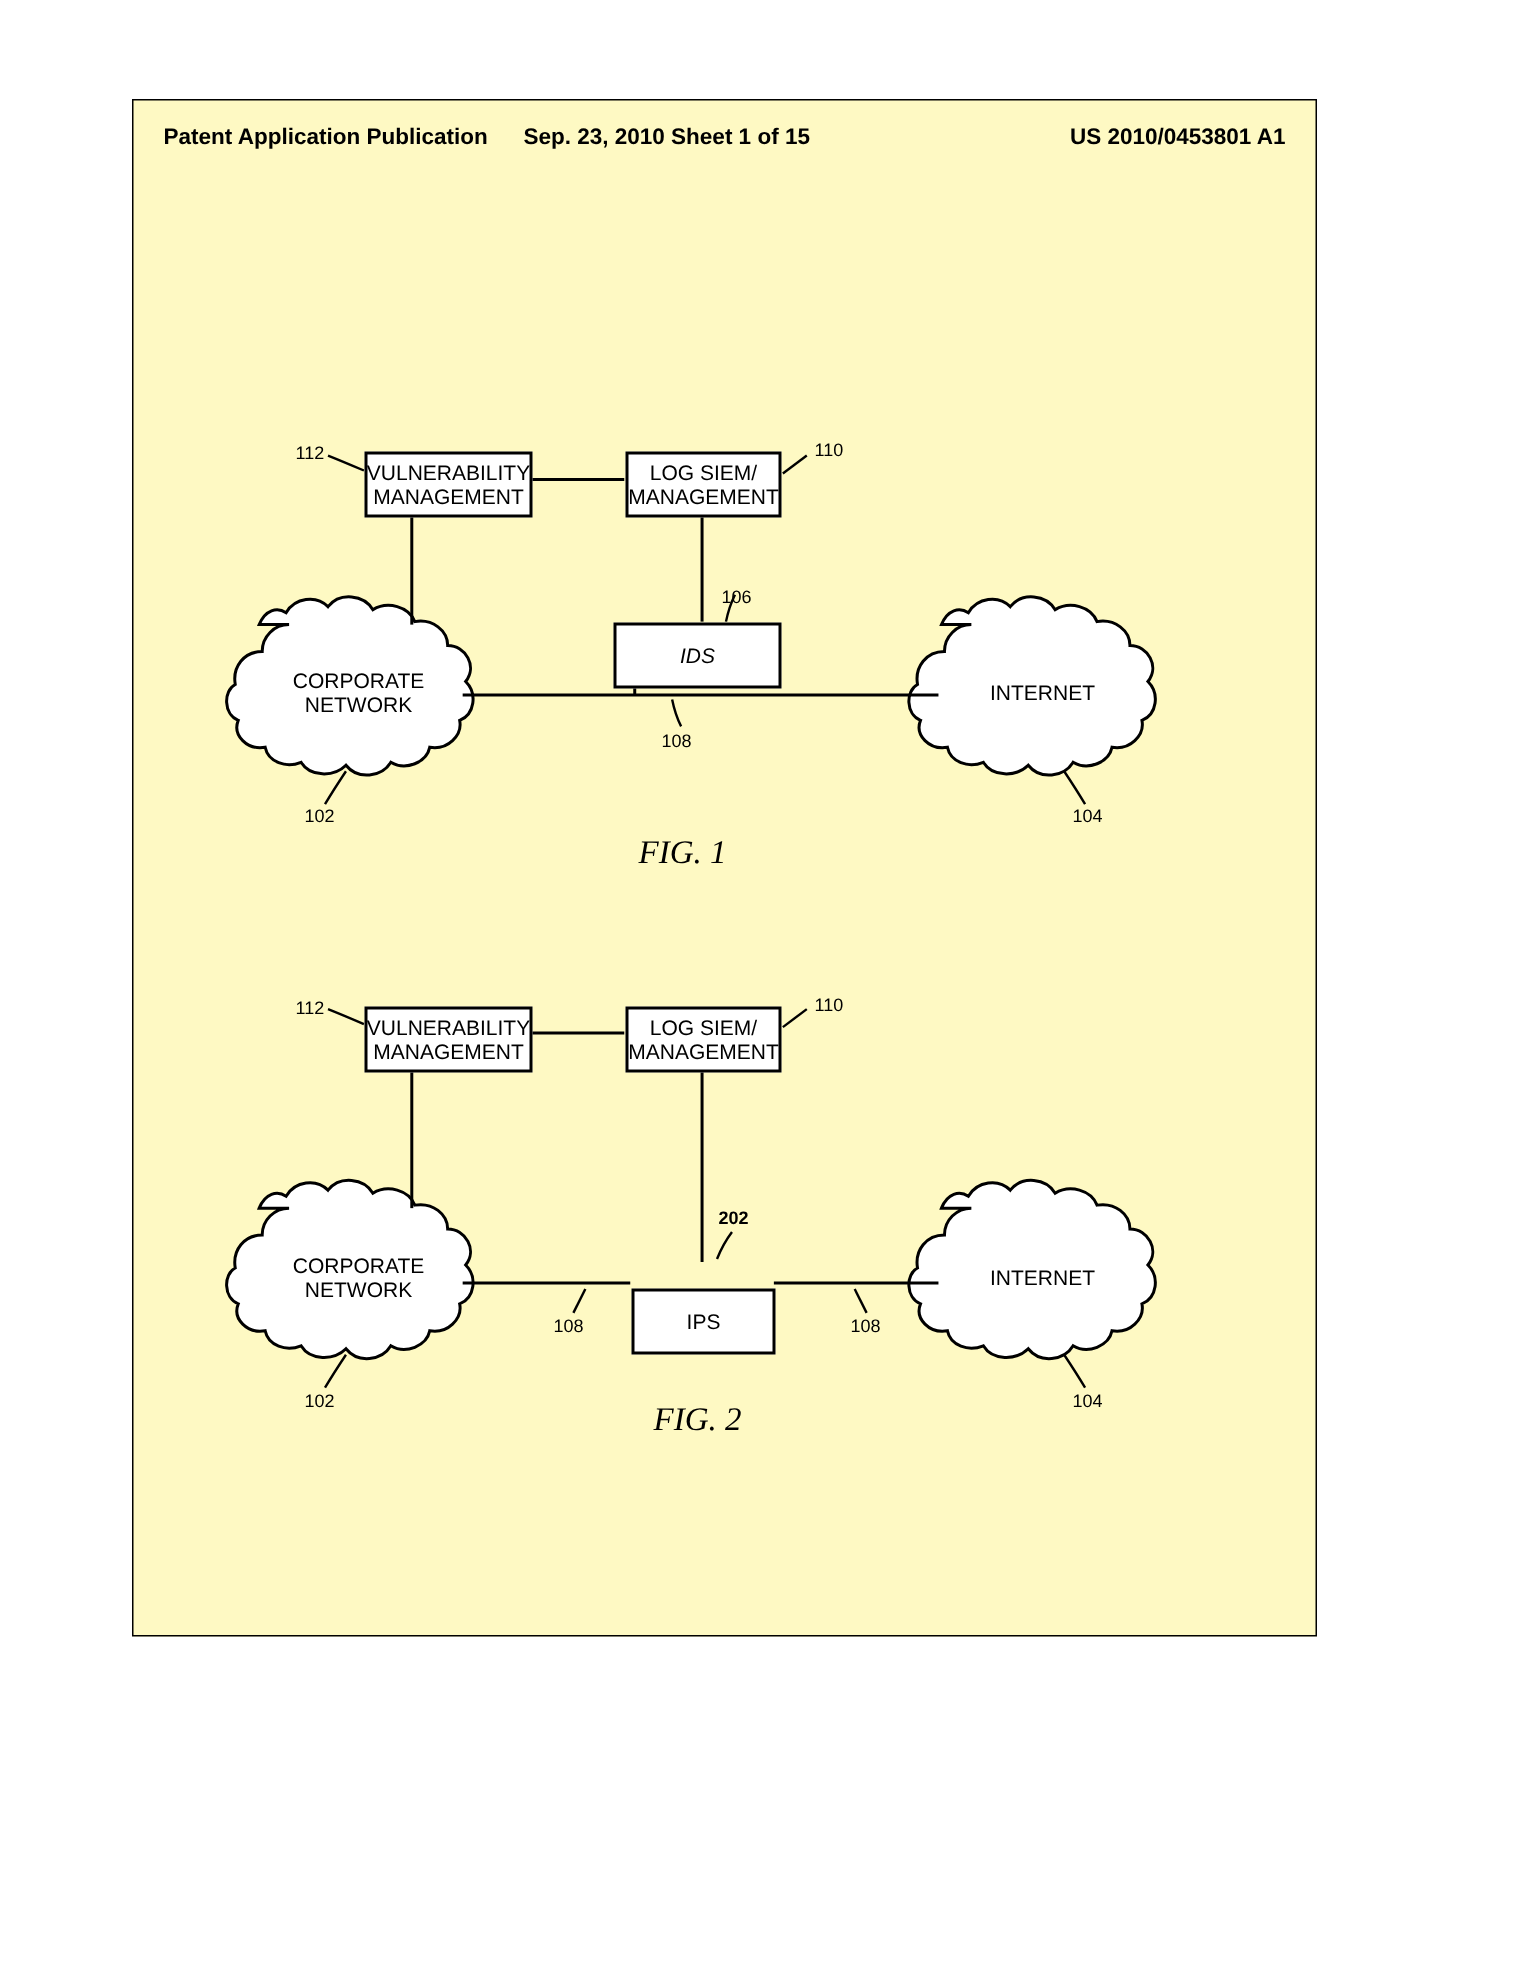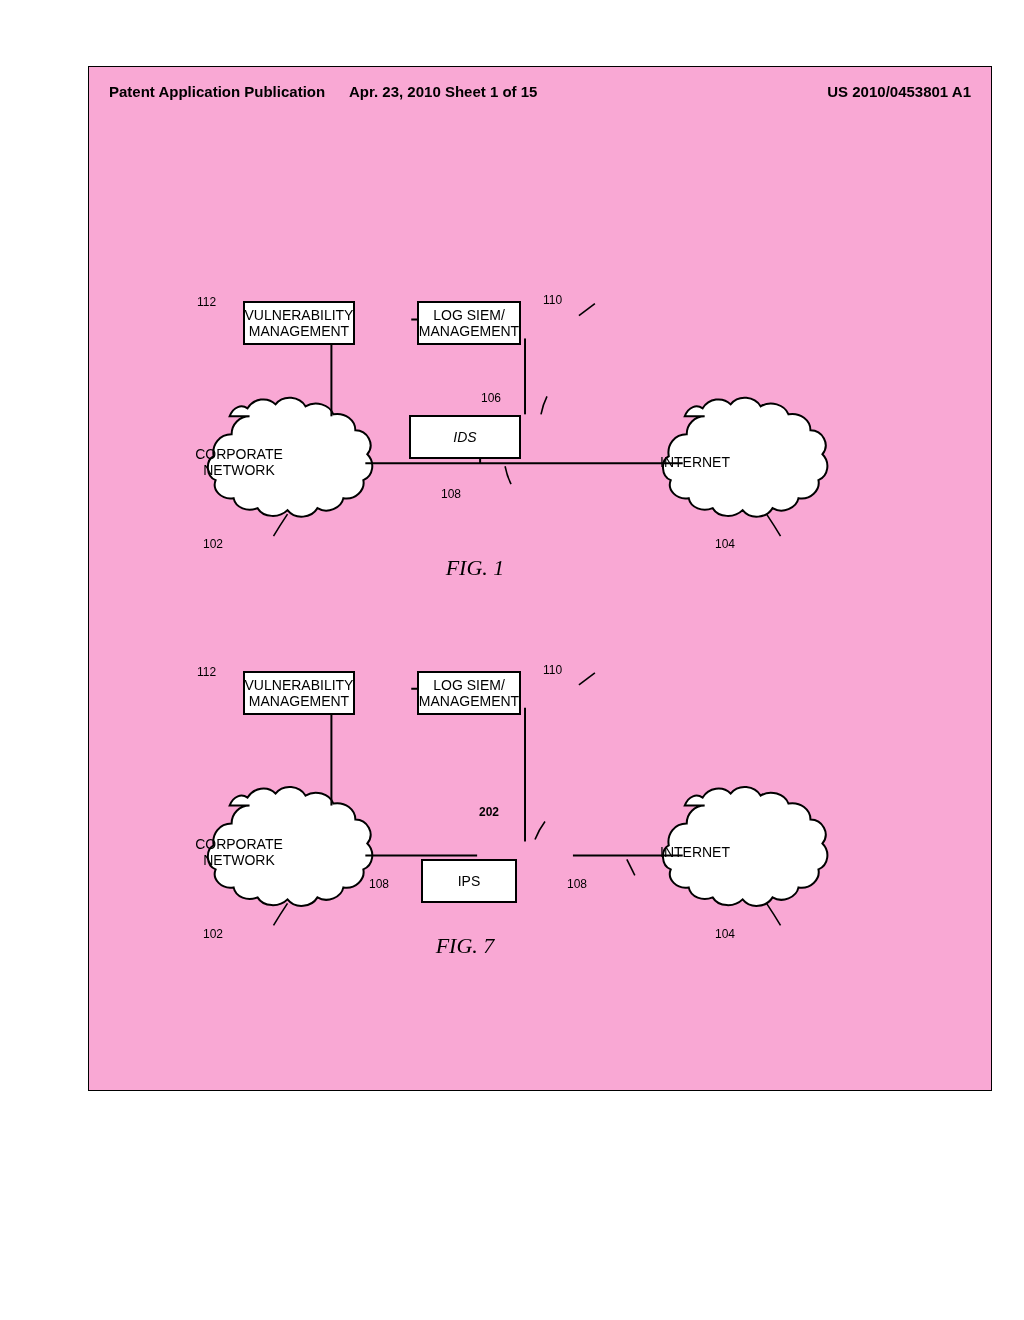--- a/index.html
+++ b/index.html
@@ -7,24 +7,24 @@
     width: 1024px;
     height: 1320px;
     background: white;
     font-family: Arial, Helvetica, sans-serif;
     position: relative;
   }
   .page {
     position: absolute;
     left: 88px;
     top: 66px;
-    width: 904px;
+    width: 790px;
     height: 1025px;
     border: 1px solid #000;
-    background: #f9a8d4;
+    background: #fef9c3;
   }
   .header {
     position: absolute;
     top: 16px;
     left: 20px;
     right: 20px;
     font-size: 15px;
     font-weight: bold;
   }
   .header .left { position: absolute; left: 0; }
@@ -72,21 +72,21 @@
   }
   svg.diagram-lines { position: absolute; top:0; left:0; width:100%; height:100%; pointer-events:none; }
 </style>
 </head>
 <body>
 
 <div class="page">
 
   <div class="header">
     <span class="left">Patent Application Publication</span>
-    <span class="mid">Apr. 23, 2010  Sheet 1 of 15</span>
+    <span class="mid">Sep. 23, 2010  Sheet 1 of 15</span>
     <span class="right">US 2010/0453801 A1</span>
   </div>
 
   <div class="canvas">
 
     <svg class="diagram-lines" viewBox="0 0 790 1025">
 
       <path d="M 104 350
                c -10 0 -18 8 -18 18 c -12 0 -20 10 -18 22 c -8 4 -8 20 2 24 c -4 10 6 20 18 18
                c 2 10 14 14 24 10 c 6 10 22 10 30 2 c 8 10 24 8 30 -2 c 10 6 24 0 26 -10
@@ -145,21 +145,21 @@
       </div>
     </div>
 
     <div class="ref" style="left:108px; top:228px;">112</div>
     <div class="ref" style="left:454px; top:226px;">110</div>
     <div class="ref" style="left:392px; top:324px;">106</div>
     <div class="ref" style="left:352px; top:420px;">108</div>
     <div class="ref" style="left:114px; top:470px;">102</div>
     <div class="ref" style="left:626px; top:470px;">104</div>
 
-    <div class="fig-label" style="left:336px; top:488px; width:100px;">FIG. 1</div>
+    <div class="fig-label" style="left:316px; top:488px; width:100px;">FIG. 1</div>
   </div>
 
   <div class="canvas">
 
     <svg class="diagram-lines" viewBox="0 0 790 1025">
 
       <path d="M 104 740
                c -10 0 -18 8 -18 18 c -12 0 -20 10 -18 22 c -8 4 -8 20 2 24 c -4 10 6 20 18 18
                c 2 10 14 14 24 10 c 6 10 22 10 30 2 c 8 10 24 8 30 -2 c 10 6 24 0 26 -10
                c 12 2 22 -8 20 -18 c 10 -4 12 -18 4 -26 c 8 -10 0 -24 -12 -24 c 0 -10 -10 -18 -22 -16
@@ -220,16 +220,16 @@
     </div>
 
     <div class="ref" style="left:108px; top:598px;">112</div>
     <div class="ref" style="left:454px; top:596px;">110</div>
     <div class="ref" style="left:390px; top:738px;font-weight:bold;">202</div>
     <div class="ref" style="left:280px; top:810px;">108</div>
     <div class="ref" style="left:478px; top:810px;">108</div>
     <div class="ref" style="left:114px; top:860px;">102</div>
     <div class="ref" style="left:626px; top:860px;">104</div>
 
-    <div class="fig-label" style="left:326px; top:866px; width:100px;">FIG. 7</div>
+    <div class="fig-label" style="left:326px; top:866px; width:100px;">FIG. 2</div>
   </div>
 
 </div>
 
 </body></html>

